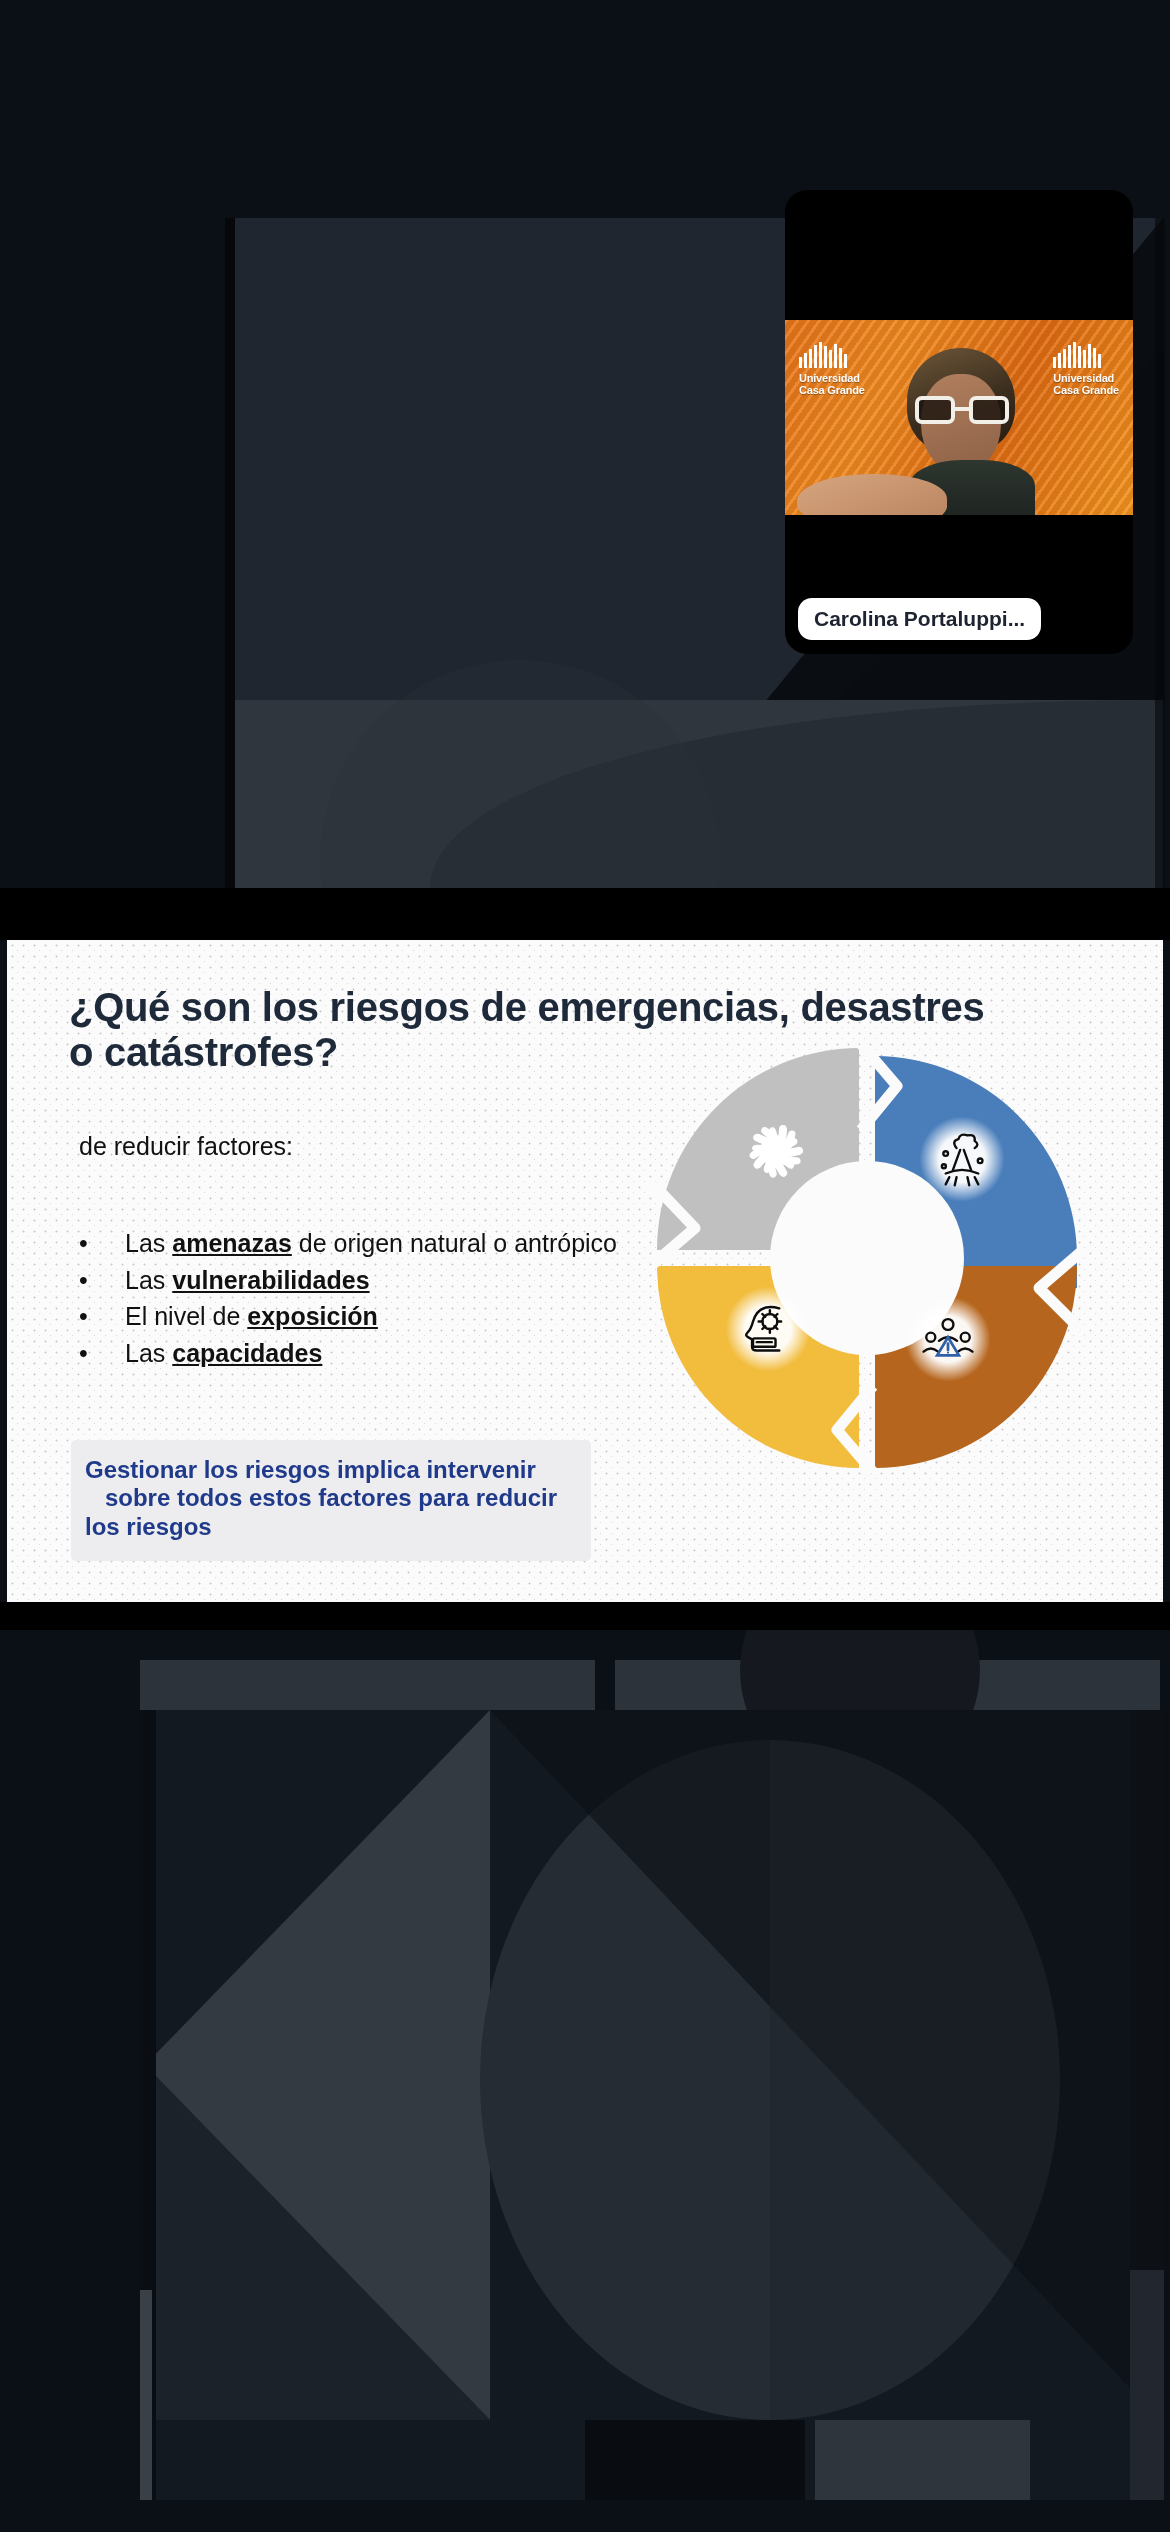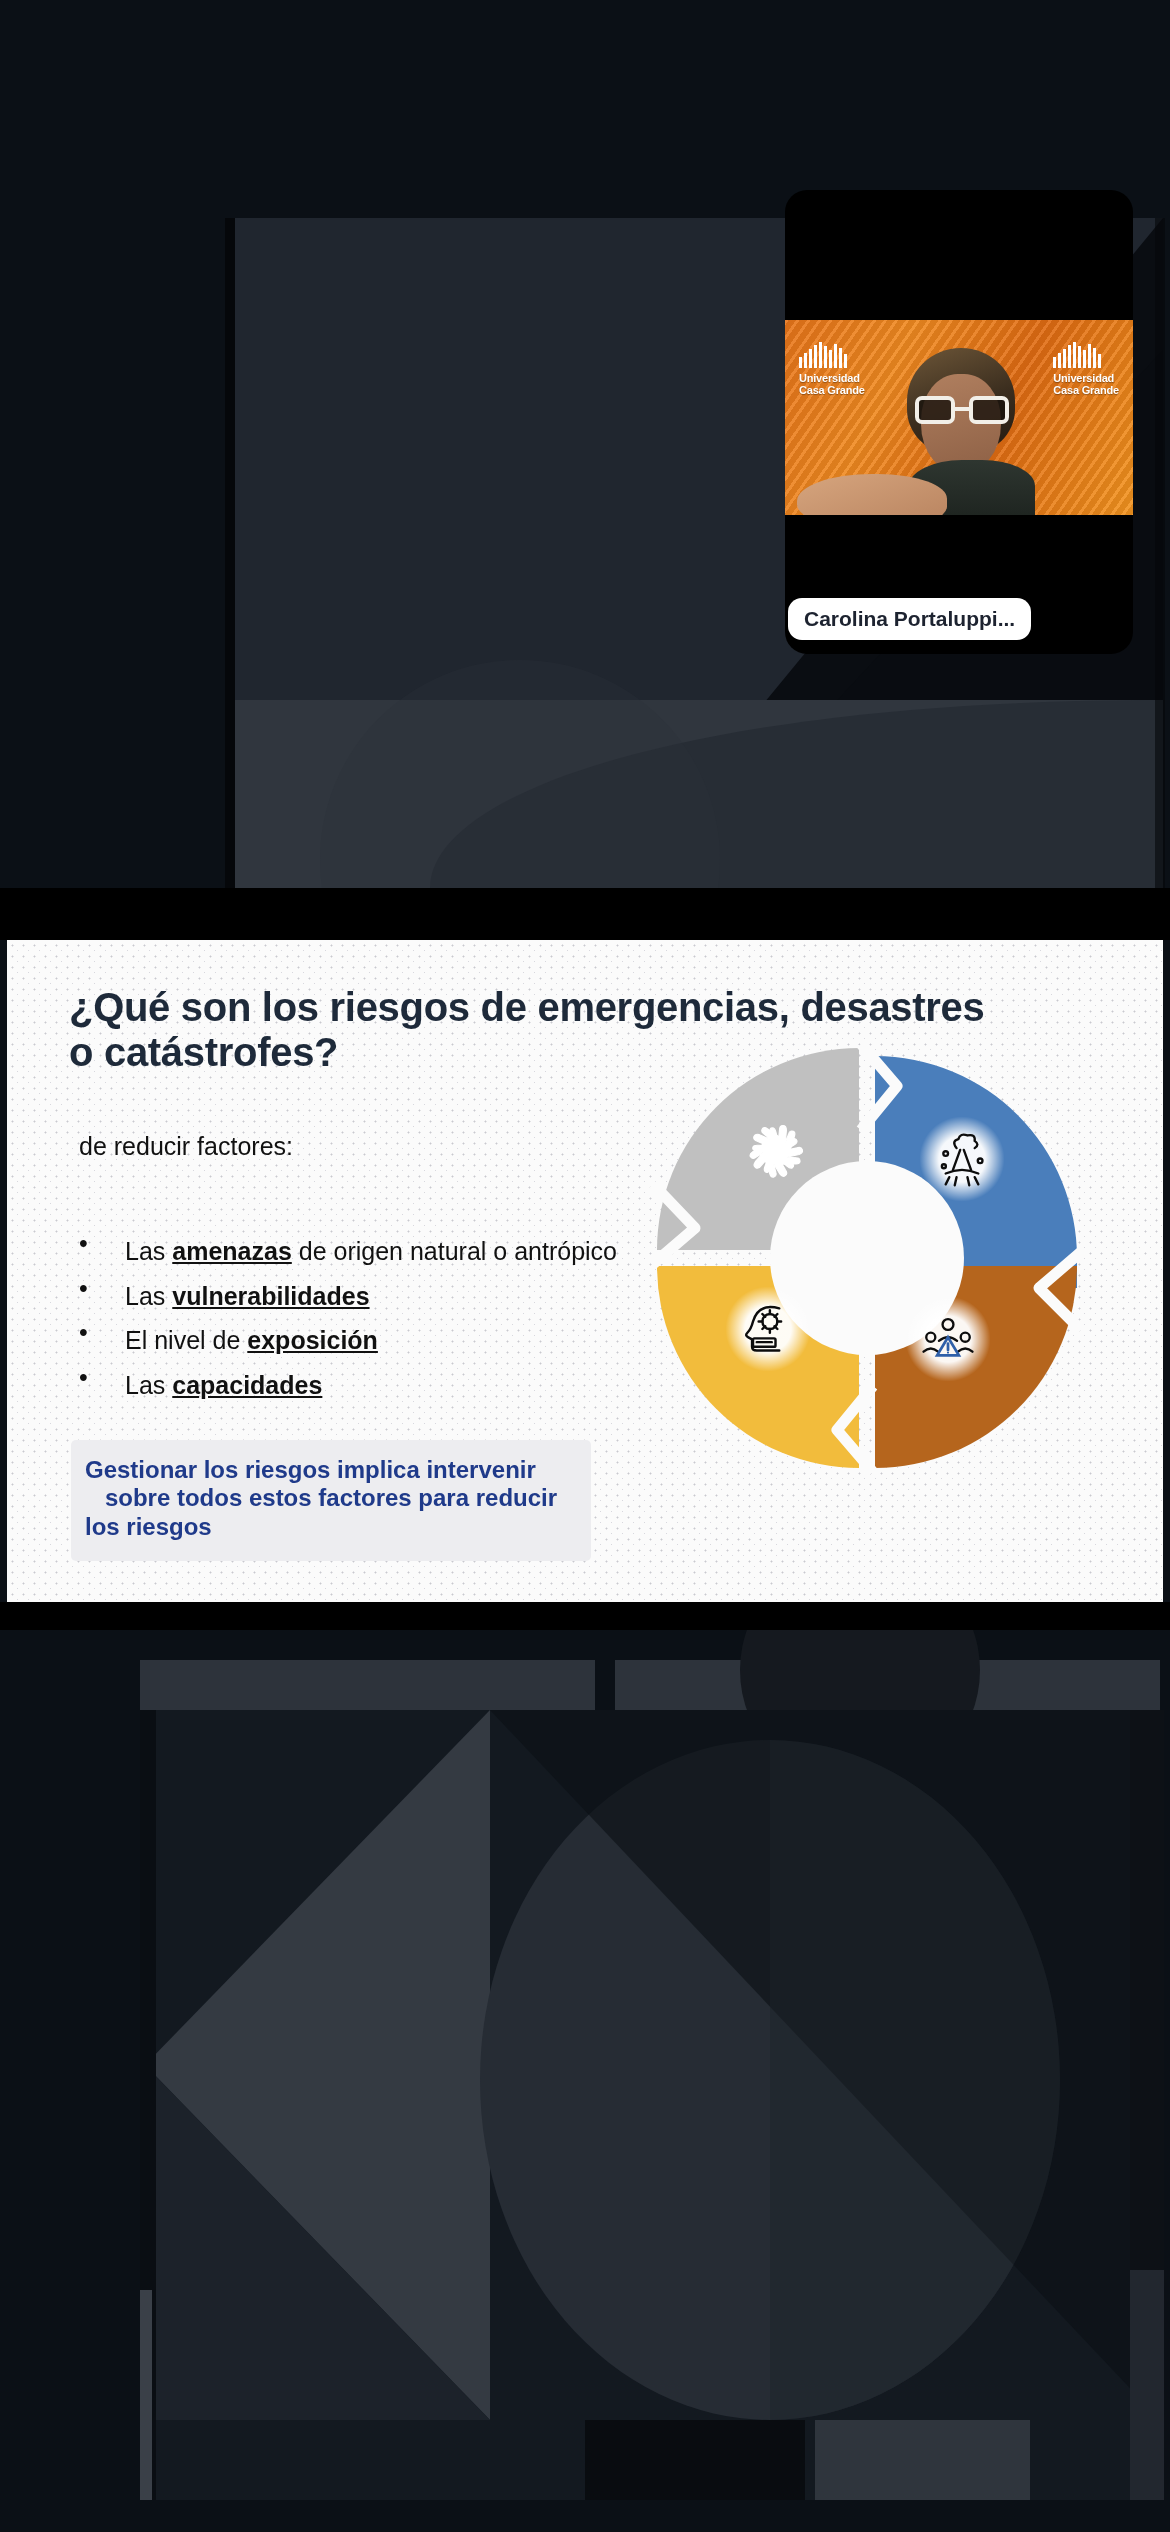--- a/index.html
+++ b/index.html
@@ -50,21 +50,21 @@
   .glasses { position: absolute; left: 34px; top: 48px; width: 94px; height: 28px; }
   .lens { position: absolute; top: 0; width: 40px; height: 28px;
           border: 4px solid #f2efe8; border-radius: 7px; background: rgba(25,18,12,.82); }
   .lens.l { left: 0; } .lens.r { left: 54px; }
   .bridge { position: absolute; left: 40px; top: 11px; width: 16px; height: 4px; background: #f2efe8; }
   .torso { position: absolute; left: 28px; top: 112px; width: 126px; height: 62px;
            background: linear-gradient(180deg,#2e3630,#1d231f); border-radius: 42% 42% 0 0; }
   .hand { position: absolute; left: -84px; top: 126px; width: 150px; height: 54px;
           background: linear-gradient(160deg,#d6a57e,#b8835f); border-radius: 50% 46% 40% 44%; }
   #name-pill {
-    position: absolute; left: 3px; bottom: 14px; max-width: 322px;
+    position: absolute; left: 13px; bottom: 14px; max-width: 322px;
     background: #fff; color: #1d2330; border-radius: 14px;
     padding: 9px 16px; font-size: 21px; font-weight: bold; white-space: nowrap;
     overflow: hidden; text-overflow: ellipsis;
   }
 
   
   #slide {
     position: absolute; left: 7px; top: 940px; width: 1156px; height: 662px;
     background-color: #fbfbfb;
     background-image:
@@ -79,21 +79,21 @@
     color: #1e2a3a; font-size: 40px; font-weight: bold; line-height: 1.12;
     letter-spacing: -0.3px;
   }
   #slide-intro {
     position: absolute; left: 72px; top: 192px; width: 560px;
     color: #111; font-size: 25px; line-height: 1.12;
   }
   #bullets { position: absolute; left: 72px; top: 290px; width: 600px; }
   .bullet { display: flex; color: #111; font-size: 25px; line-height: 1.1; margin-bottom: 9px; }
   .bullet .dot { width: 46px; flex: 0 0 46px; text-align: left; }
-  .bullet .txt { flex: 1; margin-top: 8px; }
+  .bullet .txt { flex: 1; }
   .bullet b { font-weight: bold; text-decoration: underline; }
   #callout {
     position: absolute; left: 64px; top: 500px; width: 520px;
     background: #ededf0; border-radius: 5px; padding: 16px 14px 20px;
     color: #1f3a8a; font-size: 24px; font-weight: bold; line-height: 1.18; text-align: center;
   }
   #callout .l1 { text-align: left; }
   #callout .l2 { text-align: center; }
   #callout .l3 { text-align: left; }
 

